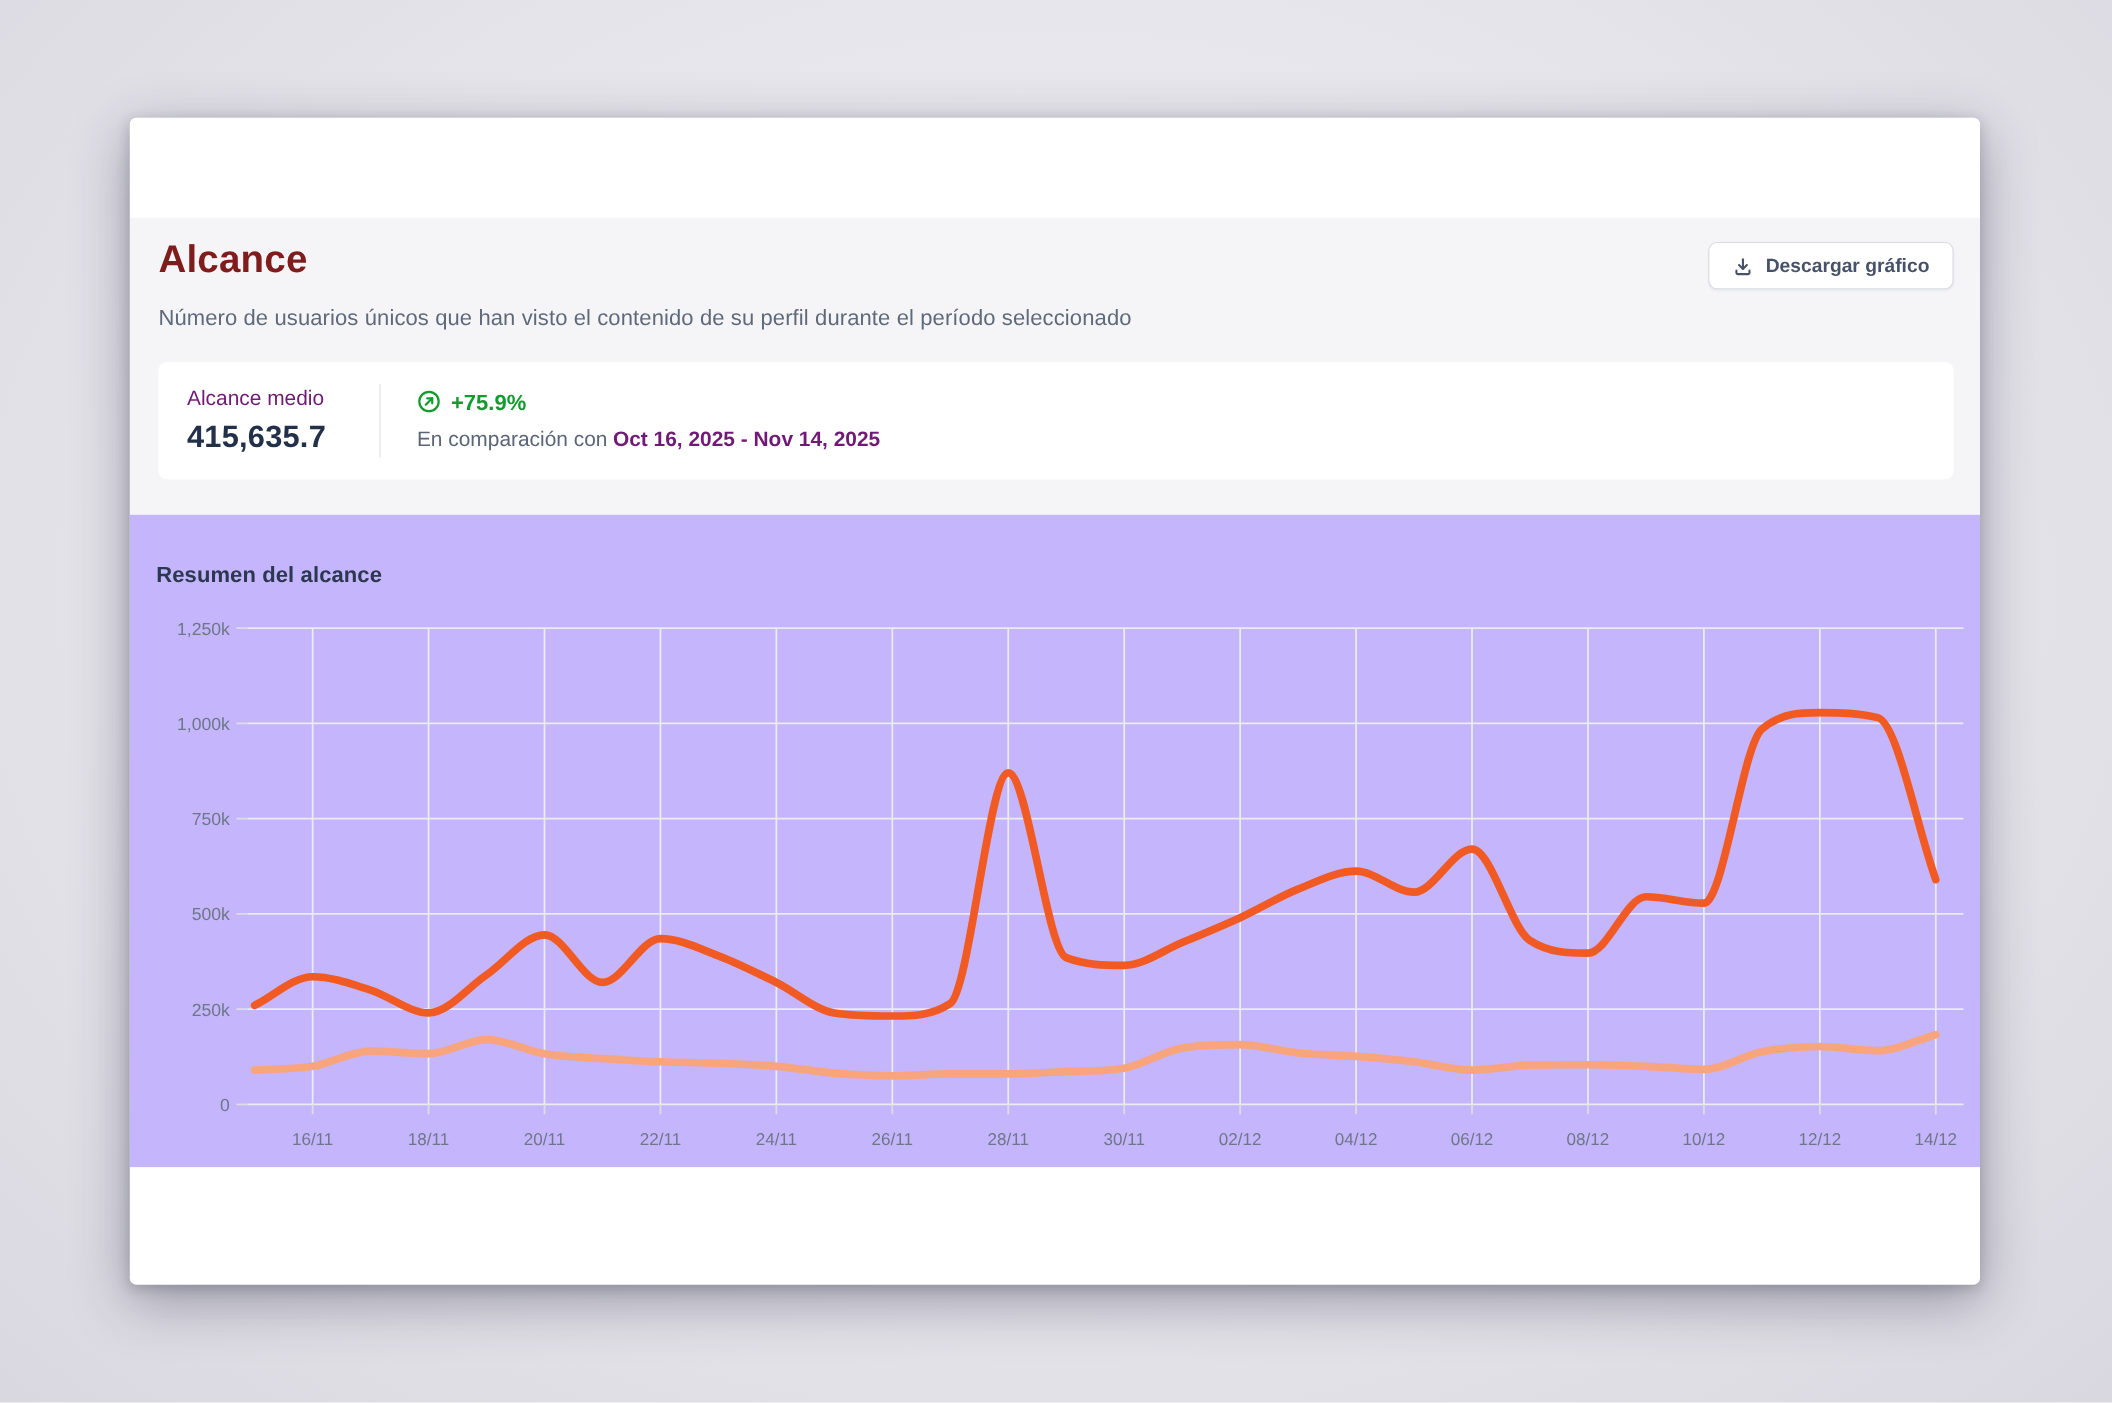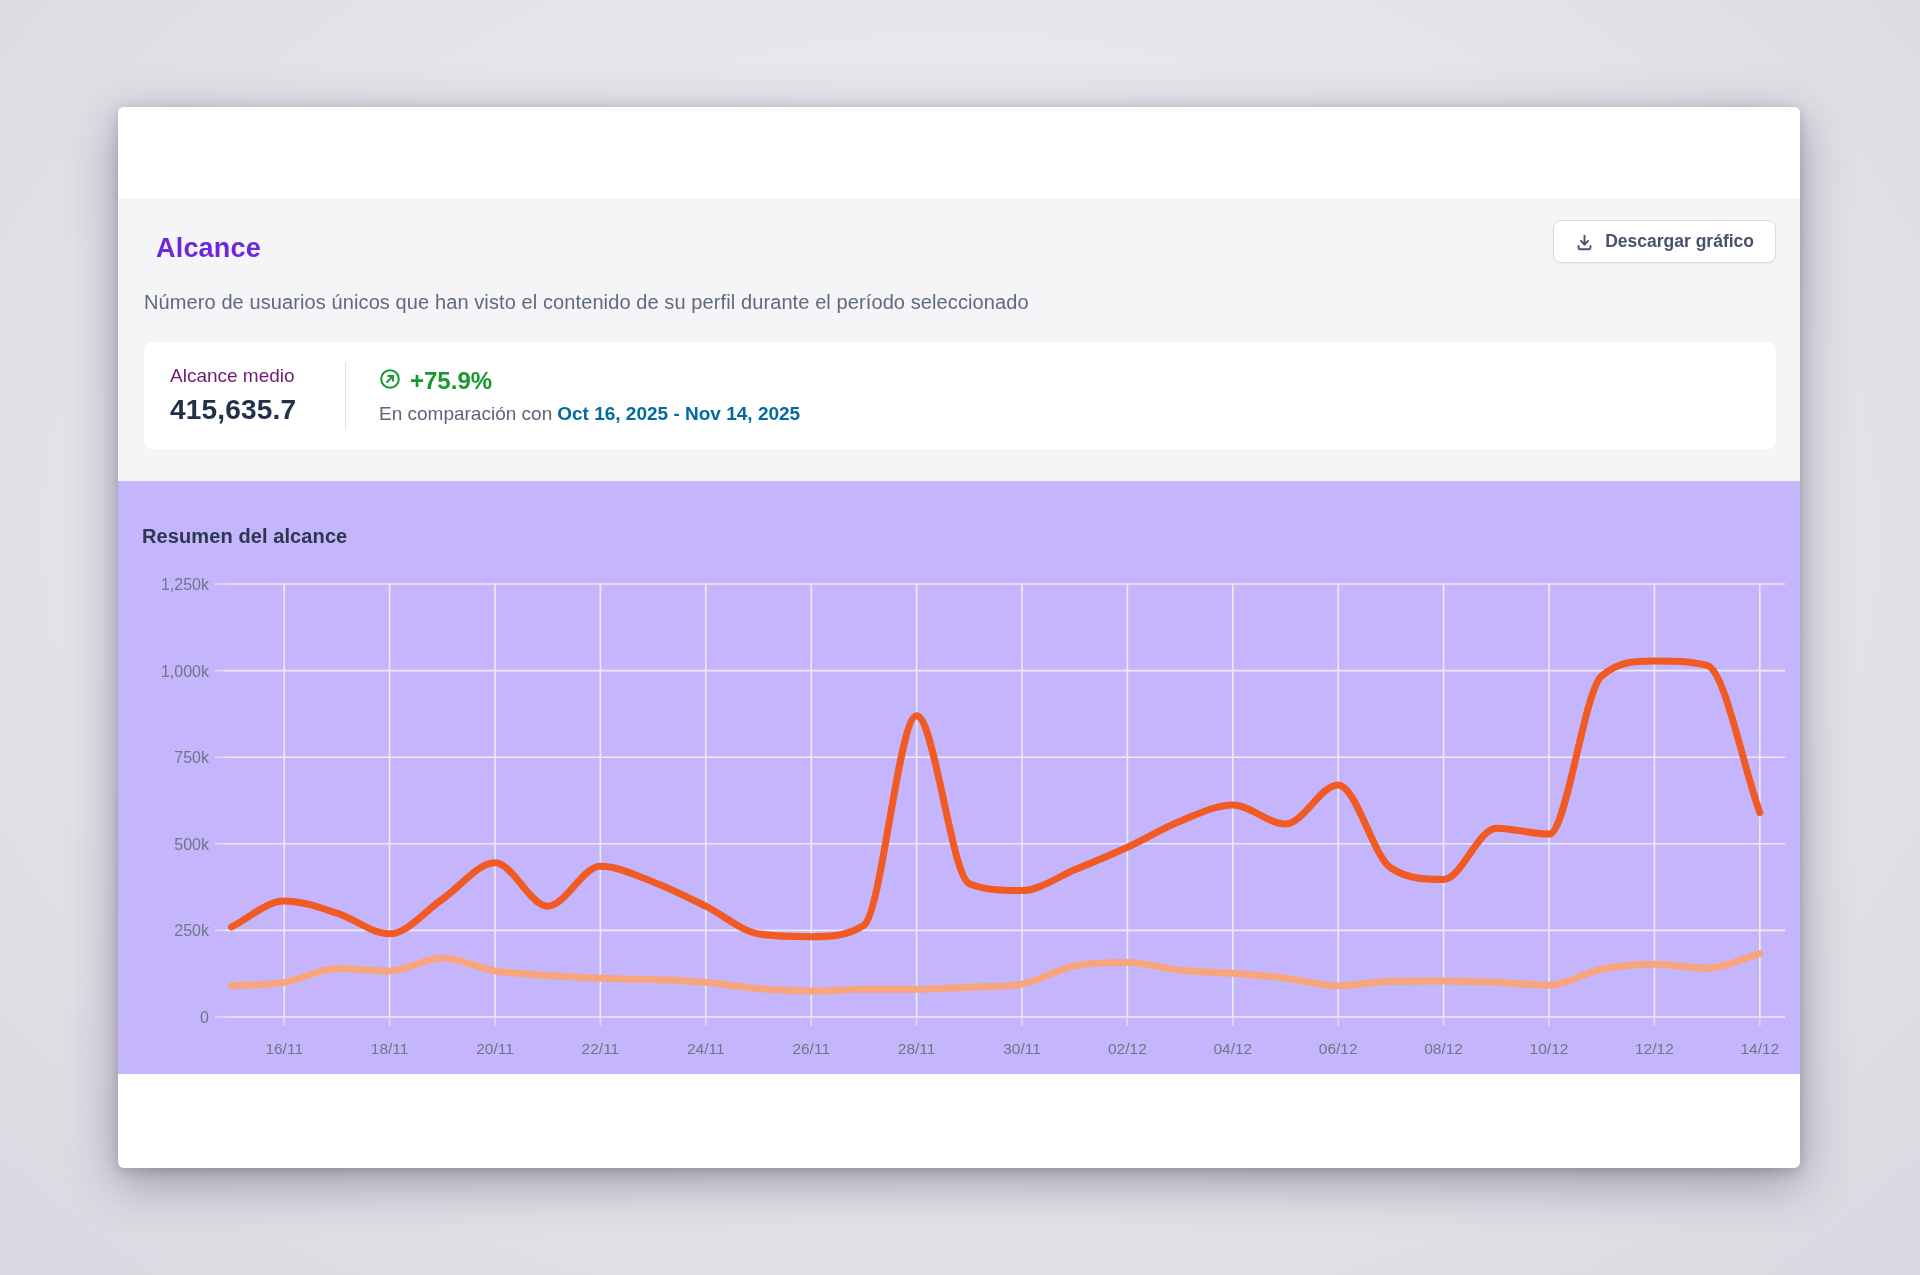--- a/index.html
+++ b/index.html
@@ -13,44 +13,44 @@
     background:radial-gradient(ellipse at 50% 42%, #efeef3 0%, #e6e5eb 55%, #d9d8e0 100%);}
   .card{
     position:absolute;left:118px;top:107px;width:1682px;height:1061px;
     background:#ffffff;border-radius:6px;
     box-shadow:0 14px 50px rgba(45,45,70,.40), 0 3px 12px rgba(45,45,70,.22);
     overflow:hidden;
   }
   .card-top{height:91px;background:#ffffff;}
   .card-header{background:#f5f5f8;padding:22px 24px 32px 26px;}
   .header-row{display:flex;justify-content:space-between;align-items:flex-start;}
-  .title{margin:12px;font-size:27px;line-height:32px;font-weight:700;color:#6d28d9;letter-spacing:.2px;}
+  .title{margin:0;font-size:35px;line-height:32px;font-weight:700;color:#7f1d1d;letter-spacing:.2px;}
   .download-btn{
     display:inline-flex;align-items:flex-end;gap:11px;
     background:#ffffff;border:1px solid #d9dbe0;border-radius:8px;
     padding:10px 21px;cursor:pointer;
     font-family:inherit;font-size:17.5px;font-weight:700;color:#47526a;
     box-shadow:0 1px 2px rgba(20,30,50,.05);
   }
   .download-btn svg{display:block;}
   .desc{margin:15px 0 0 0;font-size:20px;color:#5e6a7c;letter-spacing:.1px;}
   .summary-box{
     margin-top:28px;background:#ffffff;border-radius:8px;
     display:flex;align-items:center;
     height:107px;box-sizing:border-box;padding:16px 26px;
   }
   .summary-left{flex:0 0 175px;}
   .metric-label{font-size:19px;color:#701a75;}
   .metric-value{margin-top:7px;font-size:28px;font-weight:700;color:#233049;letter-spacing:.2px;}
   .v-divider{width:1px;align-self:stretch;margin:4px 0;background:#e0e2e8;}
   .summary-right{padding-left:33px;}
   .trend-row{display:flex;align-items:center;gap:9px;}
-  .trend-pct{font-size:24px;font-weight:700;}
+  .trend-pct{font-size:20px;font-weight:700;}
   .compare-row{margin-top:8px;font-size:19px;color:#5a6578;}
-  .compare-row .range{font-weight:700;color:#0369a1;margin-left:5px;}
+  .compare-row .range{font-weight:700;color:#701a75;margin-left:5px;}
   .chart-section{background:#c4b5fd;padding:44px 0 0 22px;}
   .chart-title{margin:0 0 0 2px;font-size:20px;font-weight:700;color:#2b3850;letter-spacing:.1px;}
   #chart{margin-top:16px;}
   #chart svg{display:block;}
 </style>
 </head>
 <body>
 
 <div class="page">
   <div class="card">

